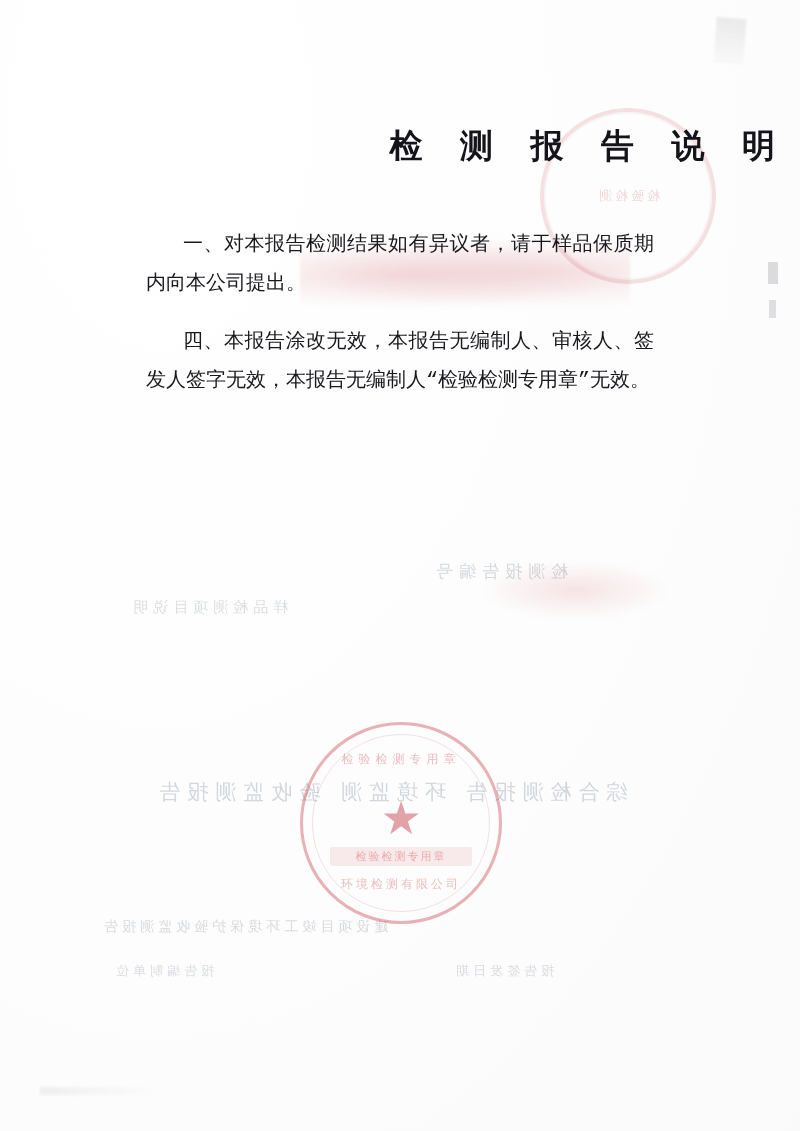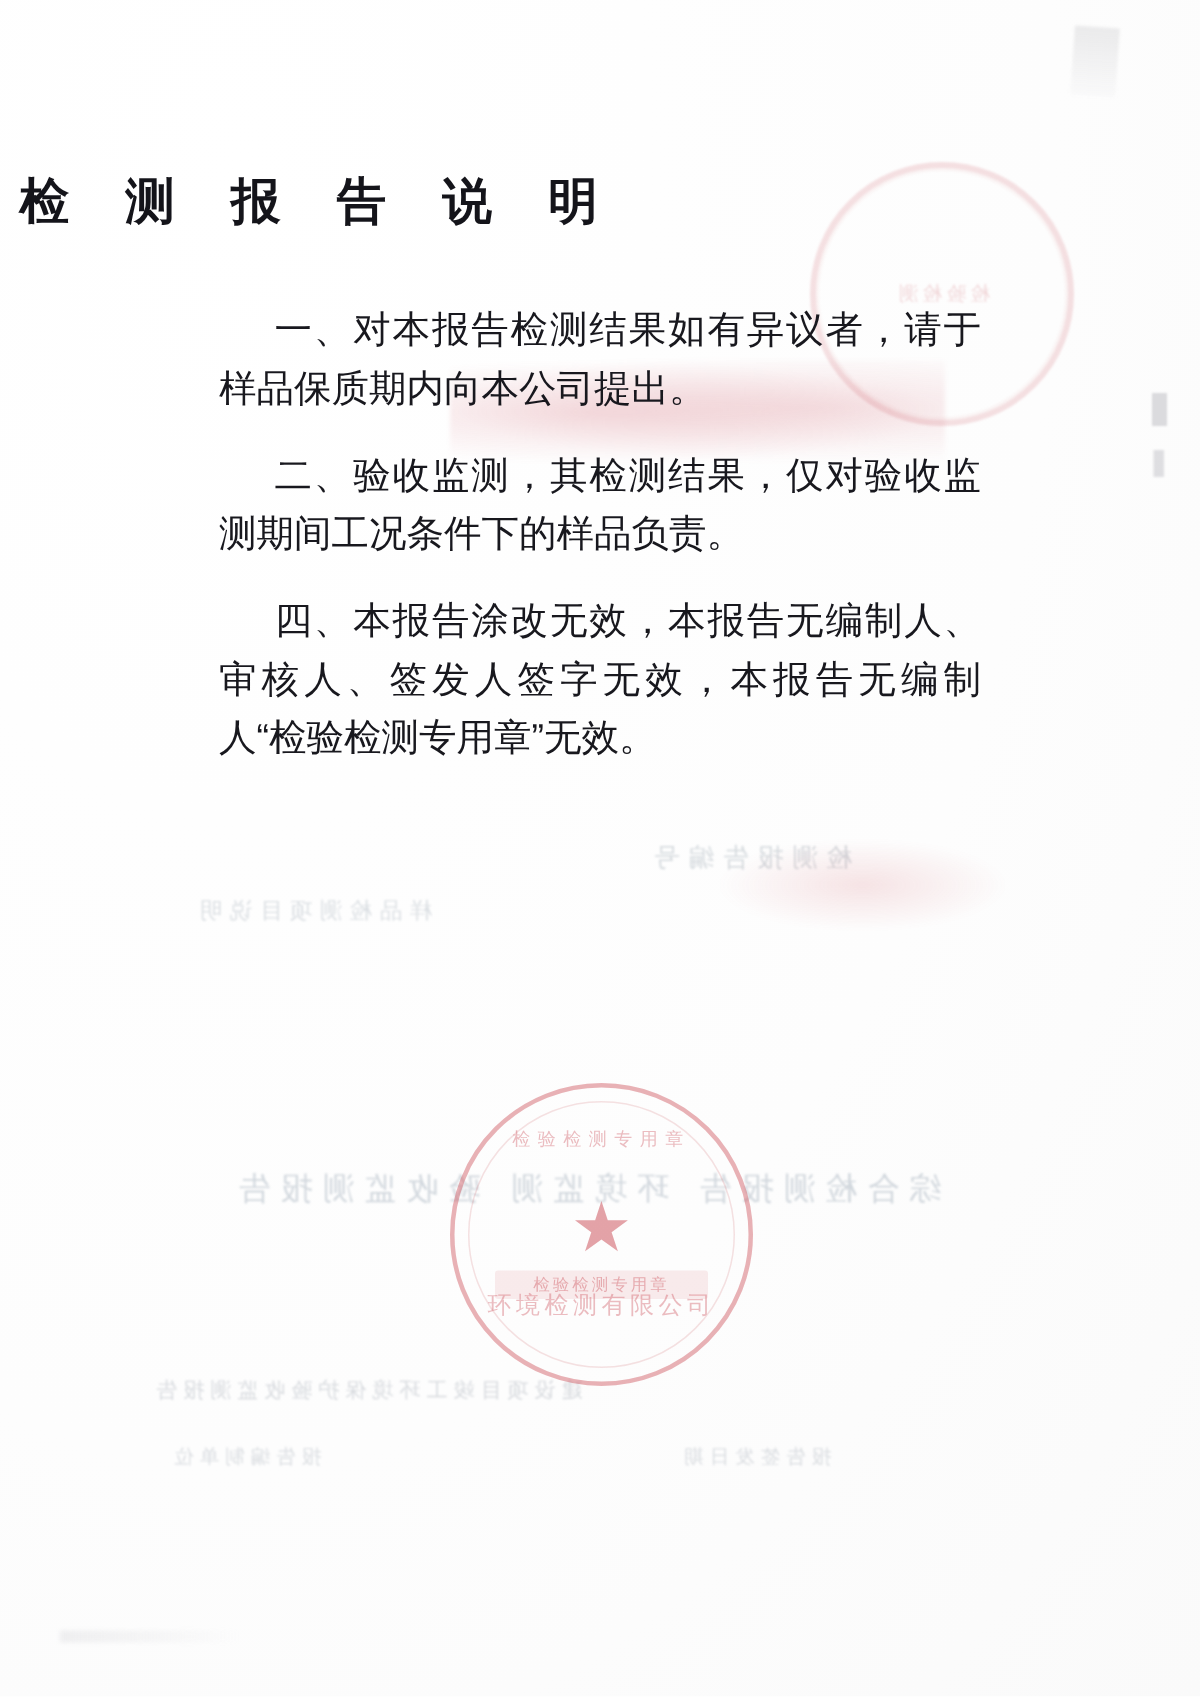--- a/index.html
+++ b/index.html
@@ -147,21 +147,21 @@
   .seal-main .arc-bottom {
     position: absolute;
     left: 0; right: 0;
     text-align: center;
     color: rgba(202,72,82,0.36);
     font-family: "DejaVu Sans", sans-serif;
     font-size: 12px;
     letter-spacing: 5px;
   }
   .seal-main .arc-top { top: 26px; }
-  .seal-main .arc-bottom { bottom: 40px; font-size: 16px; letter-spacing: 3px; }
+  .seal-main .arc-bottom { bottom: 28px; font-size: 12px; letter-spacing: 3px; }
   .seal-main .mid-band {
     position: absolute;
     left: 14%; right: 14%;
     top: 62%;
     text-align: center;
     color: rgba(202,72,82,0.40);
     font-family: "DejaVu Sans", sans-serif;
     font-size: 11px;
     letter-spacing: 2px;
     background: rgba(202,72,82,0.10);
@@ -169,44 +169,44 @@
     border-radius: 2px;
   }
 
   
   .content {
     position: absolute;
     left: 0; right: 0;
     top: 0;
   }
   .doc-title {
-    margin: 0;
+    margin: 12px;
     padding-top: 112px;
-    text-align: left;
+    text-align: right;
     font-size: 33px;
     font-weight: 700;
     letter-spacing: 13px;
     text-indent: 13px;
     color: #14141a;
     font-family: "DejaVu Serif", serif;
   }
   .body-block {
     margin: 0 auto;
     padding-top: 44px;
     width: 508px;
   }
   .para {
     margin: 0 0 19px 0;
-    font-size: 25px;
+    font-size: 20px;
     line-height: 39px;
     text-align: justify;
     text-justify: inter-ideograph;
     text-indent: 37px;
     color: #18181e;
-    font-family: Liberation Sans, sans-serif;
+    font-family: Liberation Mono, monospace;
     font-weight: 500;
   }
 </style>
 </head>
 <body>
 
 <div class="page">
 
   <div class="scan-smudge smudge-tr"></div>
   <div class="scan-smudge smudge-r1"></div>
@@ -233,18 +233,17 @@
     <div class="star">★</div>
     <div class="mid-band">检验检测专用章</div>
     <div class="arc-bottom">环境检测有限公司</div>
   </div>
 
   <div class="content">
     <h1 class="doc-title">检 测 报 告 说 明</h1>
 
     <div class="body-block">
       <p class="para">一、对本报告检测结果如有异议者，请于样品保质期内向本公司提出。</p>
-      <p class="para">二、验收监测，其检测结果，仅对验收监测期间工况条件下的样品负责。</p>
       <p class="para">四、本报告涂改无效，本报告无编制人、审核人、签发人签字无效，本报告无编制人“检验检测专用章”无效。</p>
     </div>
   </div>
 
 </div>
 
 </body></html>

